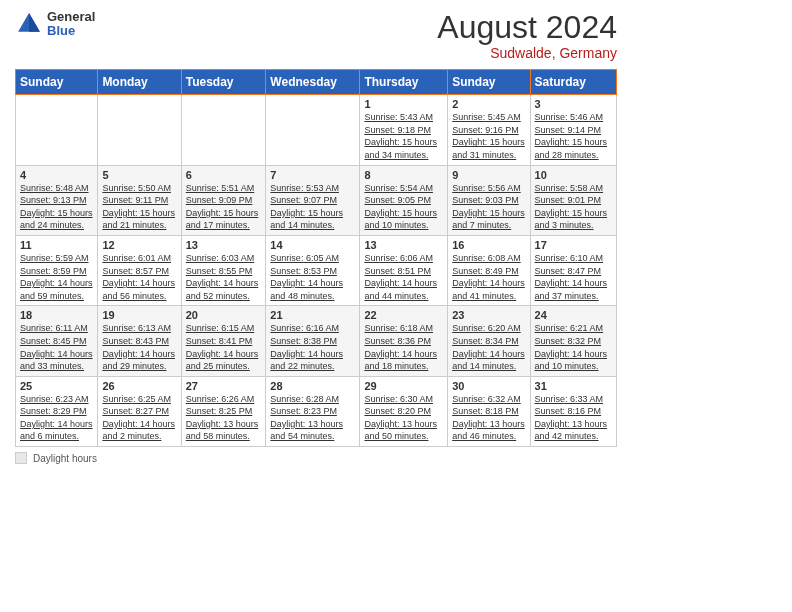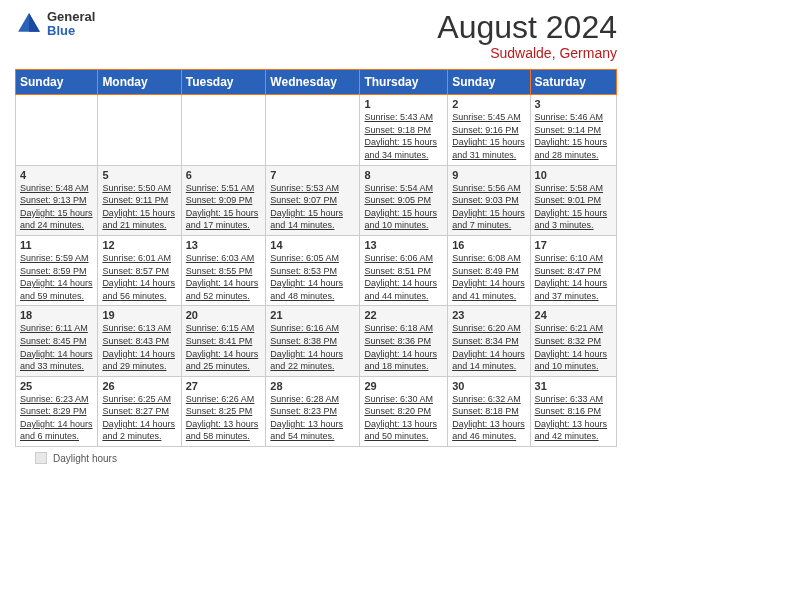--- a/index.html
+++ b/index.html
@@ -94,21 +94,20 @@
       text-decoration: underline;
     }
     .empty { background: #fff !important; }
     .footer {
       margin-top: 5px;
       font-size: 10px;
       color: #555;
       display: flex;
       align-items: center;
       gap: 6px;
-      margin-left: 20px;
     }
     .footer-box {
       width: 12px;
       height: 12px;
       background: #e8e8e8;
       border: 1px solid #ccc;
       display: inline-block;
     }
   </style>
 </head>

